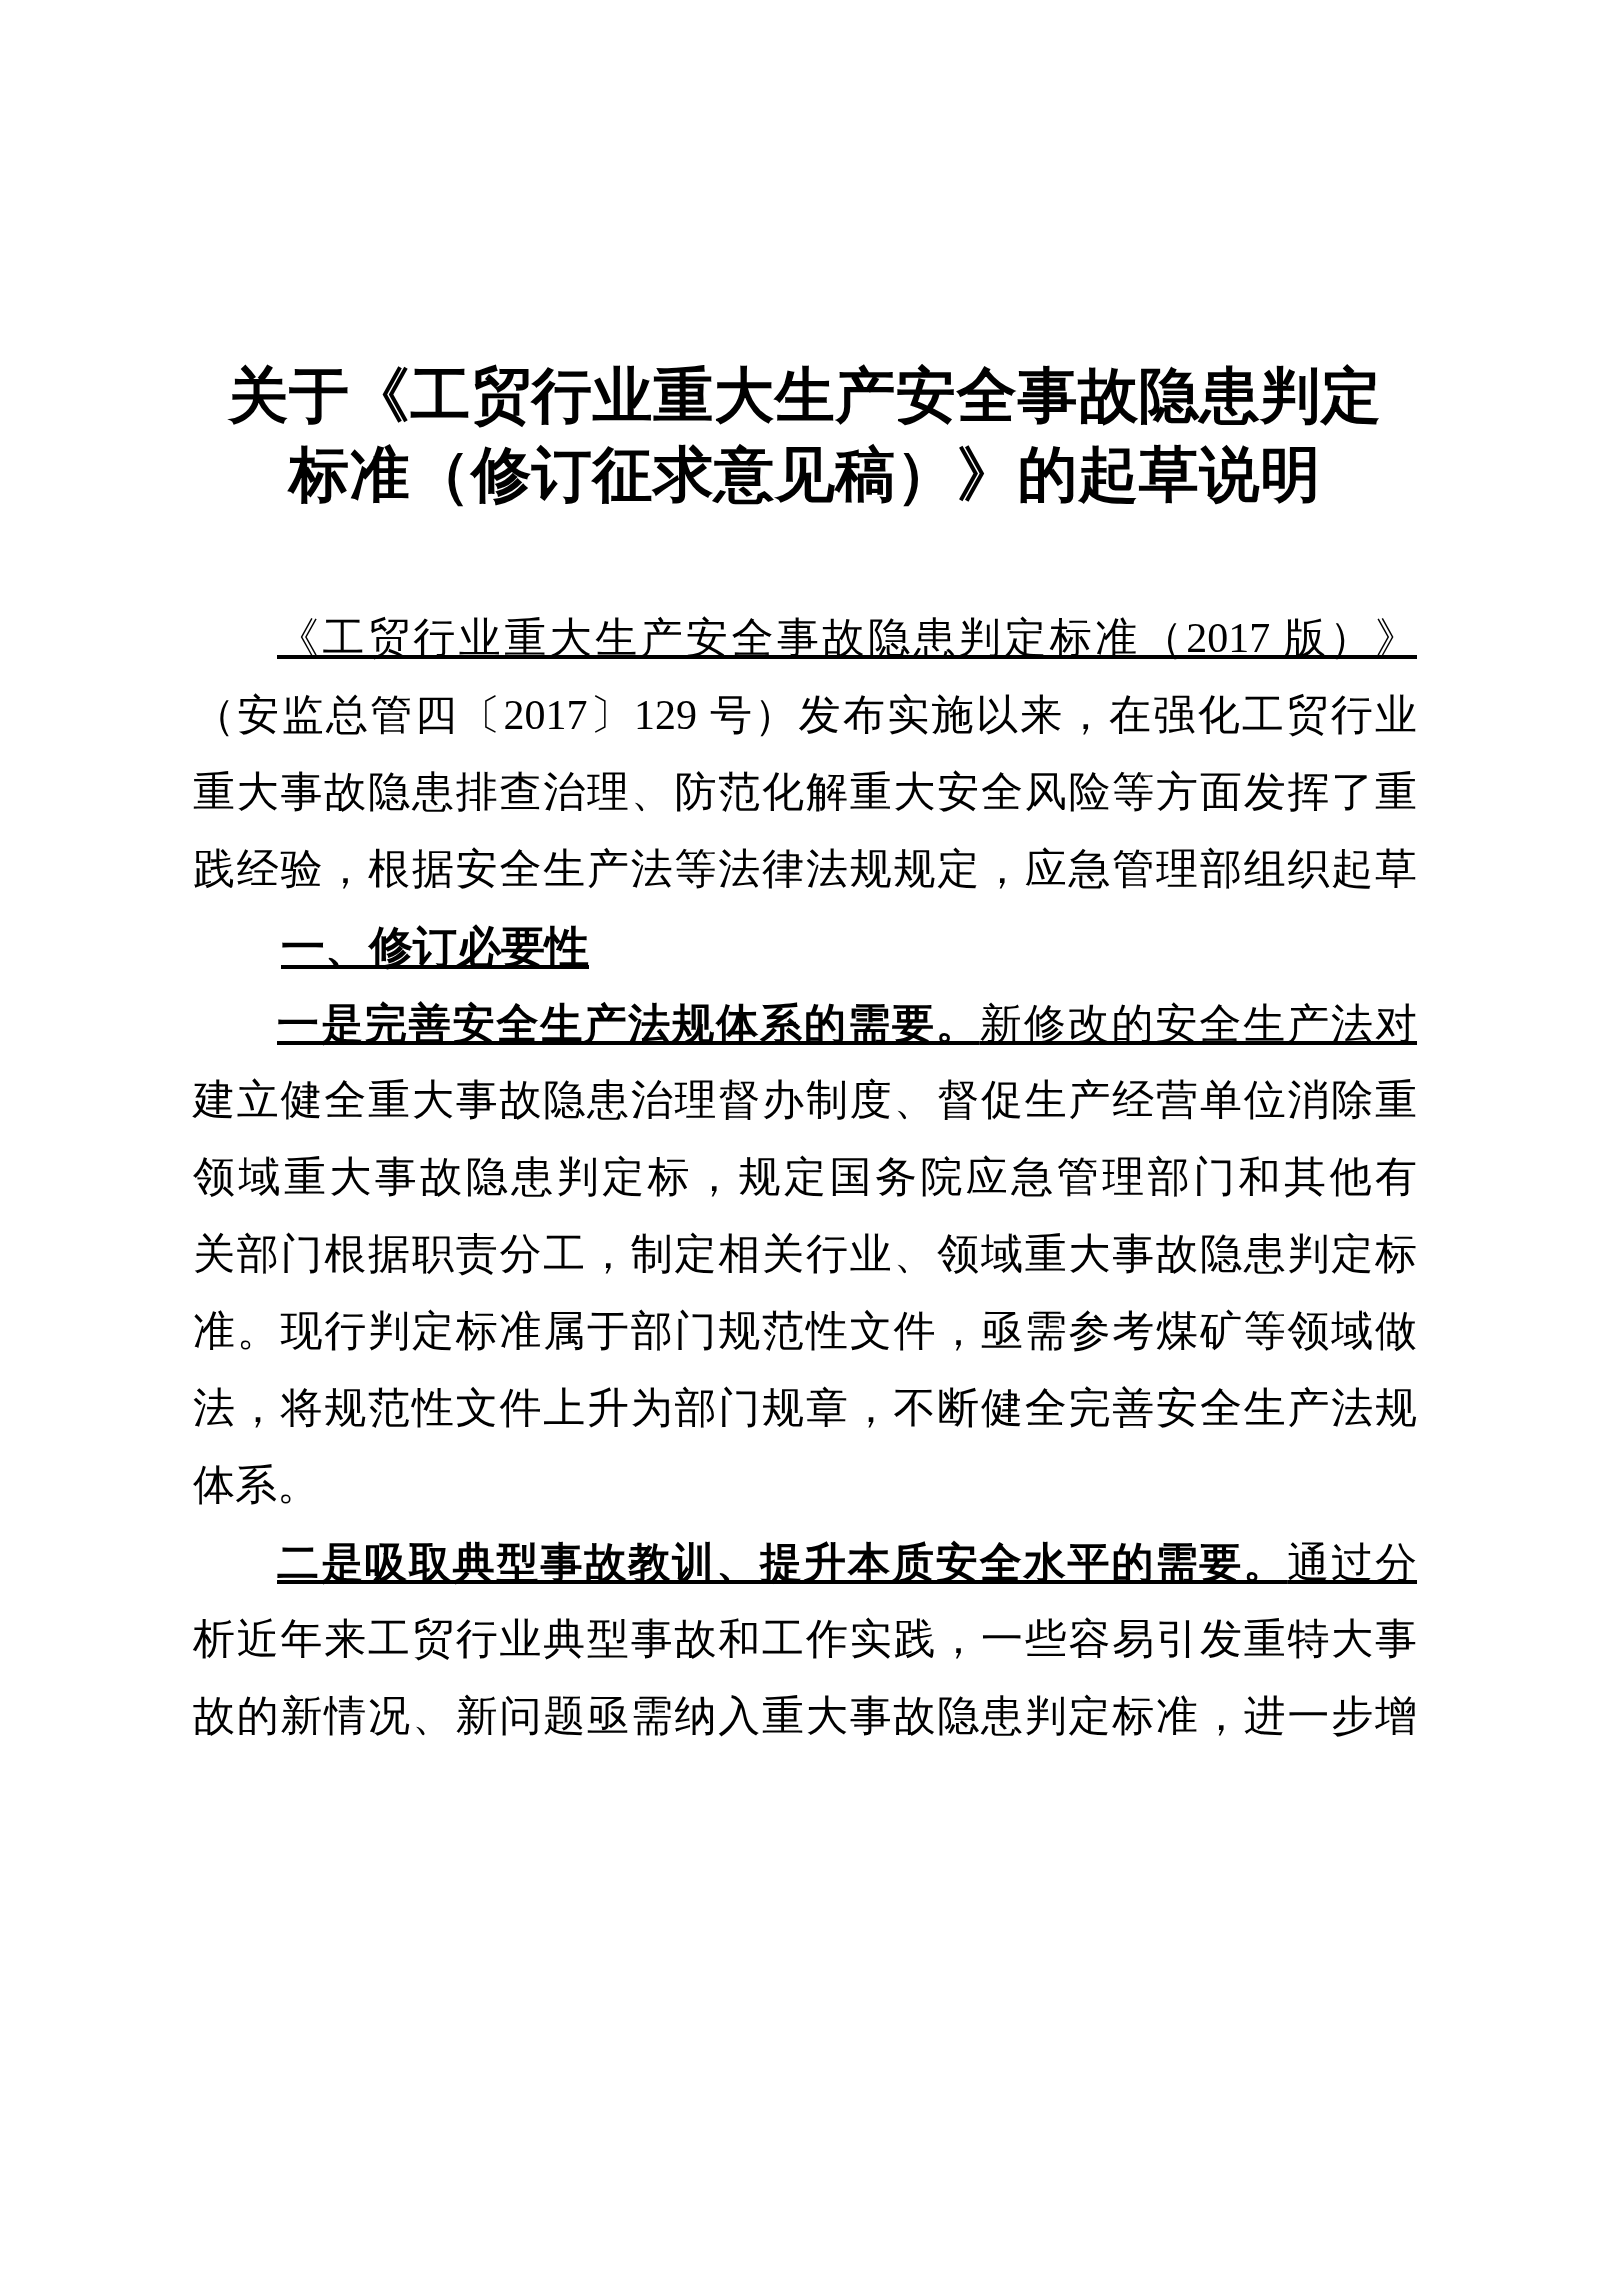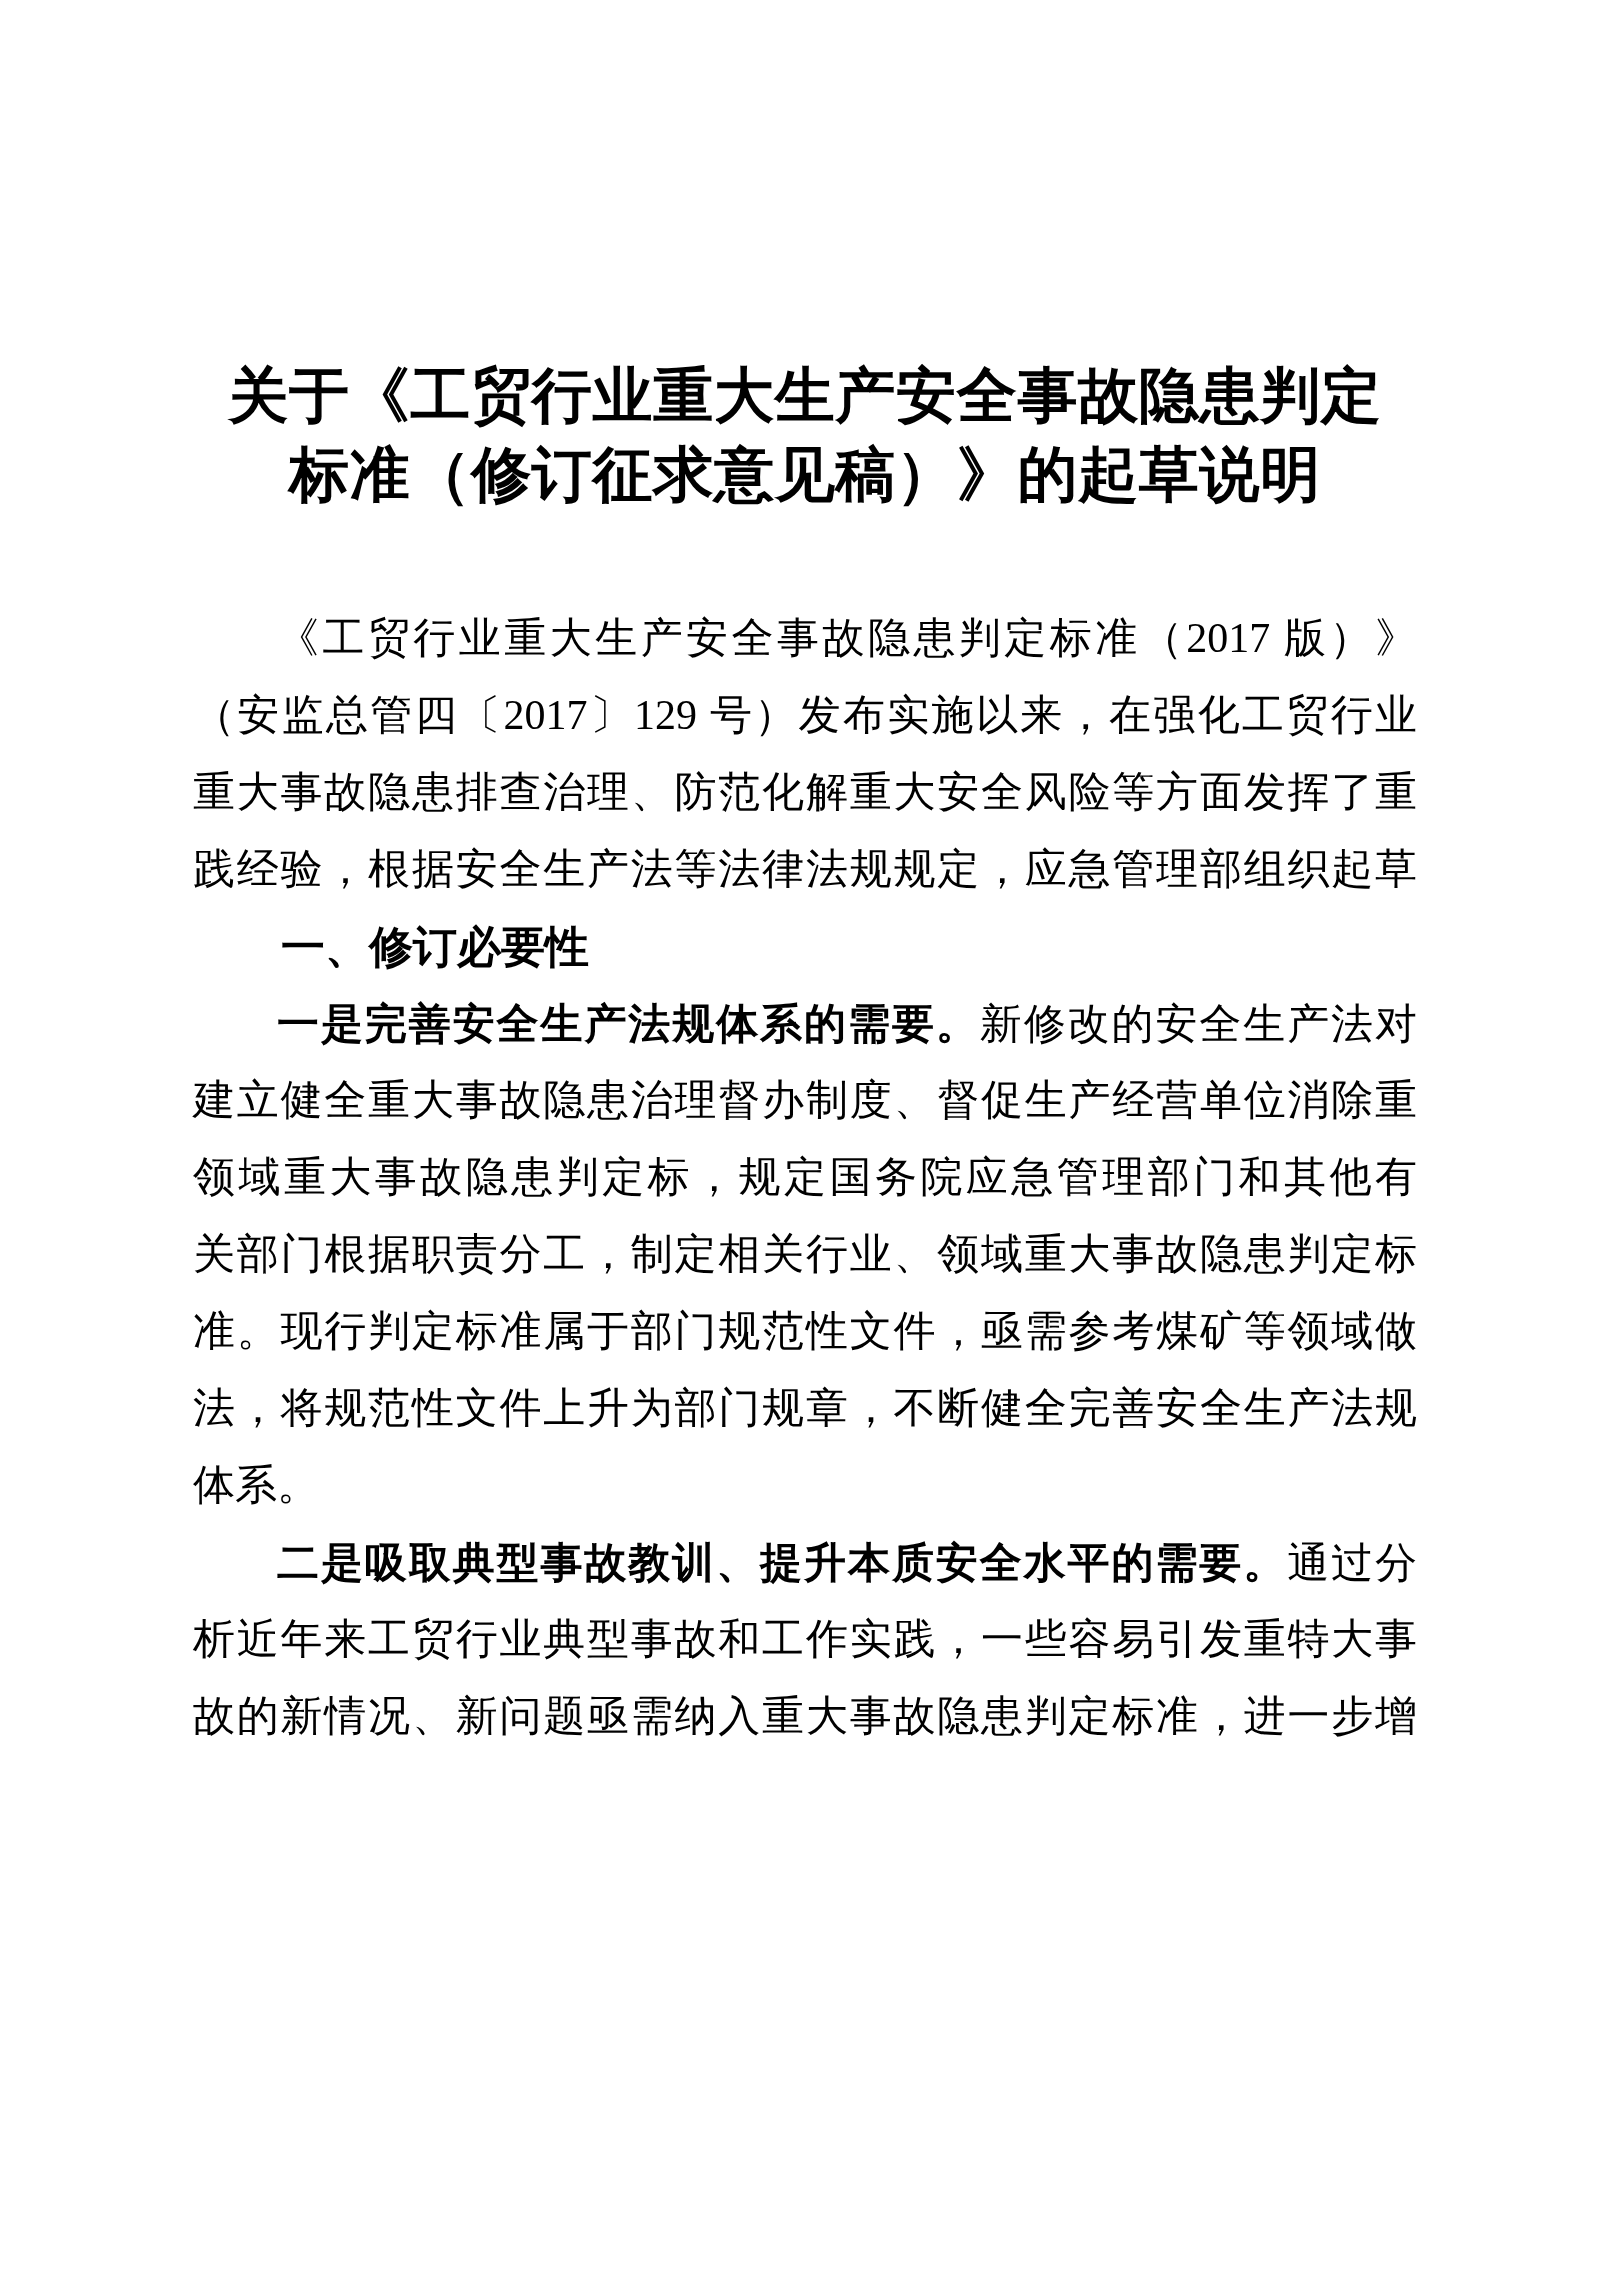--- a/index.html
+++ b/index.html
@@ -35,20 +35,21 @@
     height: 77px;
     text-align: left;
   }
   .line.fill {
     text-align: justify;
     text-align-last: justify;
     text-justify: inter-character;
   }
   .line.indent {
     text-indent: 2em;
+    text-decoration: underline;
   }
   .line.tight {
     letter-spacing: -1.3px;
   }
   .line.heading {
     font-family: "Liberation Sans", "DejaVu Sans", sans-serif;
     font-weight: 700;
     font-size: 44px;
   }
   .seg.bold-lead {

